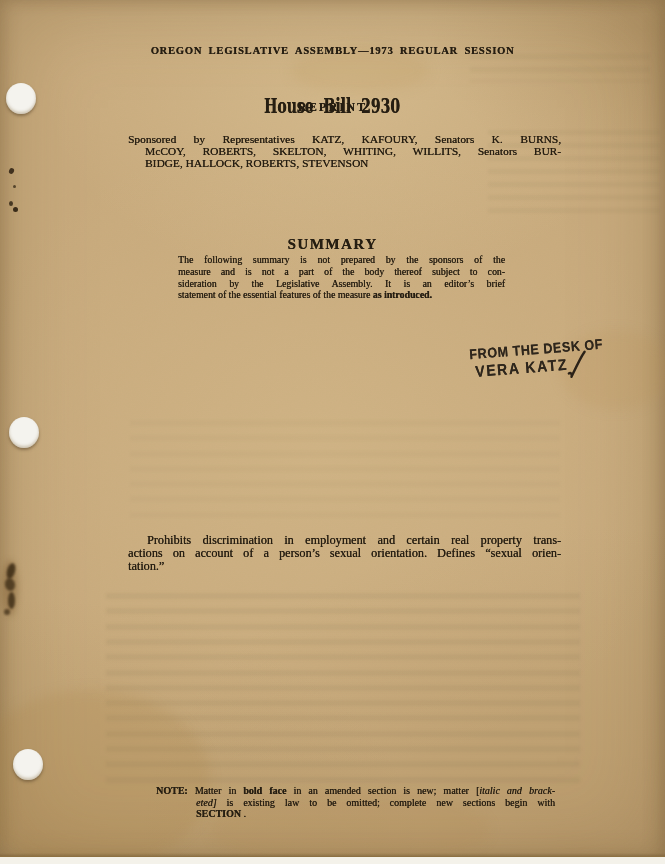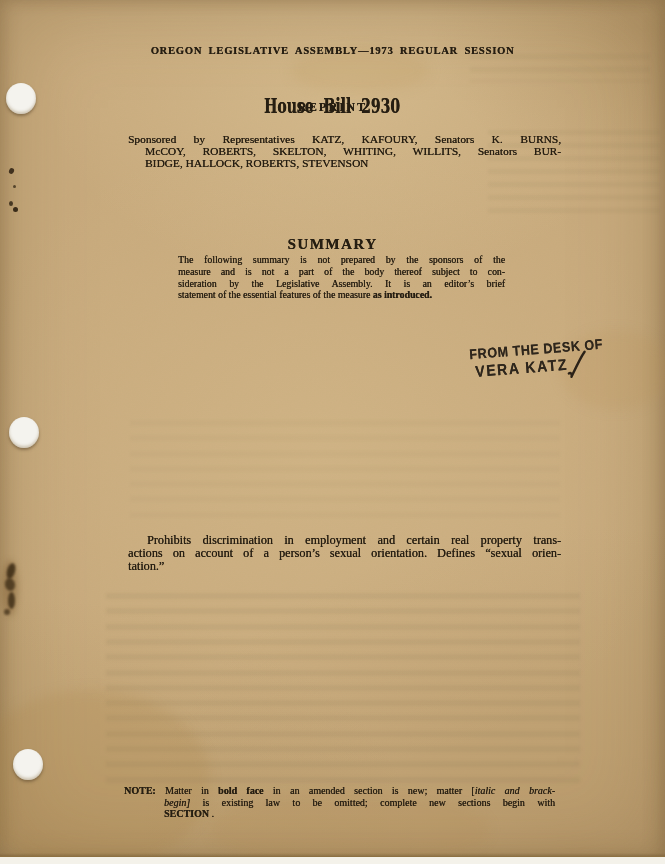--- a/index.html
+++ b/index.html
@@ -54,21 +54,21 @@
   .just::after{content:"";display:inline-block;width:100%;height:0;vertical-align:top;}
   .sponsors{top:134px;left:128px;width:433px;font-size:11.4px;}
   .sponsors .line{height:11.8px;line-height:11.8px;}
   .sponsors .cont{padding-left:17px;}
   .summary{top:254px;left:178px;width:327px;font-size:9.8px;}
   .summary .line{height:11.8px;line-height:11.8px;}
   .digest{top:534px;left:128px;width:433px;font-size:12.2px;}
   .digest .line{height:12.9px;line-height:12.9px;}
   .digest .first{text-indent:19px;}
   .note{top:785px;left:124px;width:431px;font-size:10px;}
-  .note .line{height:11.5px;line-height:11.5px;}
+  .note .line{height:11.5px;line-height:11.5px;margin-left:32px;}
   .note .cont{padding-left:40px;}
   .note i{font-style:italic;}
   b{font-weight:bold;}
   
   .stamp{position:absolute;left:470px;top:343px;width:120px;
     transform:rotate(-4.5deg);color:#2e261c;
     font-family:"Liberation Sans",sans-serif;font-weight:bold;
     text-shadow:0 0 .5px rgba(46,38,28,.85);}
   .stamp-l1{font-size:12.5px;letter-spacing:.6px;transform:scaleY(1.12);white-space:nowrap;}
   .stamp-l2{font-size:14px;letter-spacing:1.6px;transform:scaleY(1.12);text-align:center;
@@ -148,19 +148,19 @@
   </div>
 
   <div class="block digest ink">
     <div class="line just first">Prohibits discrimination in employment and certain real property trans-</div>
     <div class="line just">actions on account of a person’s sexual orientation. Defines “sexual orien-</div>
     <div class="line">tation.”</div>
   </div>
 
   <div class="block note ink">
     <div class="line just"><b>NOTE:</b><span>  Matter in </span><b>bold face</b><span> in an amended section is new; matter [</span><i>italic and brack-</i></div>
-    <div class="line just cont"><i>begin]</i><span> is existing law to be omitted; complete new sections begin with</span></div>
+    <div class="line just cont"><i>eted]</i><span> is existing law to be omitted; complete new sections begin with</span></div>
     <div class="line cont"><b>SECTION</b><span> .</span></div>
   </div>
 
   <div class="bottom-shadow"></div>
   <div class="bottom-strip"></div>
 </div>
 
 </body></html>

